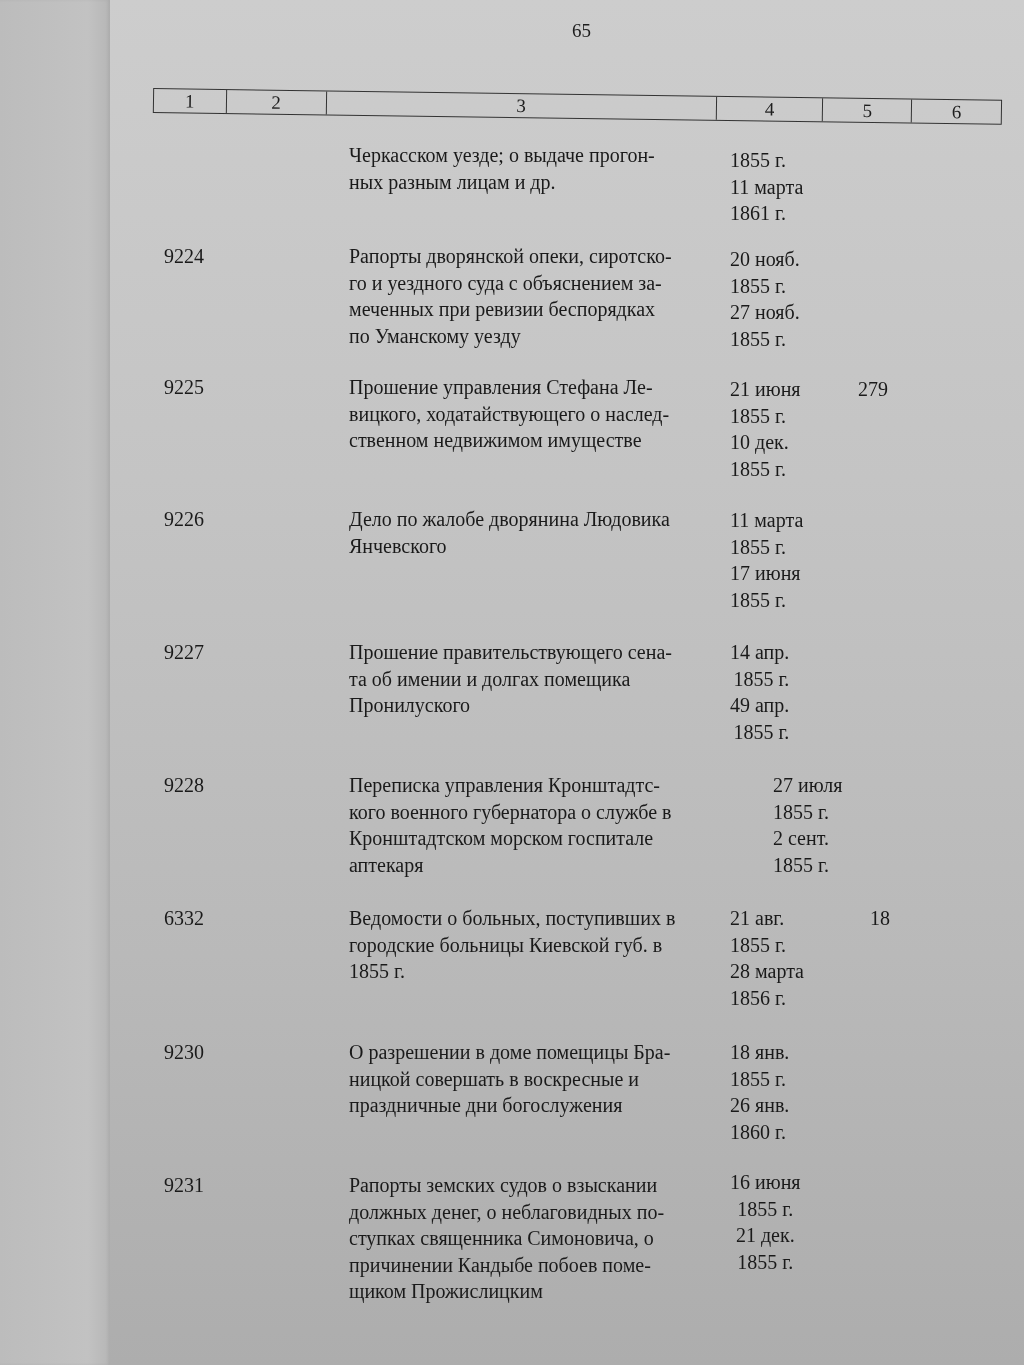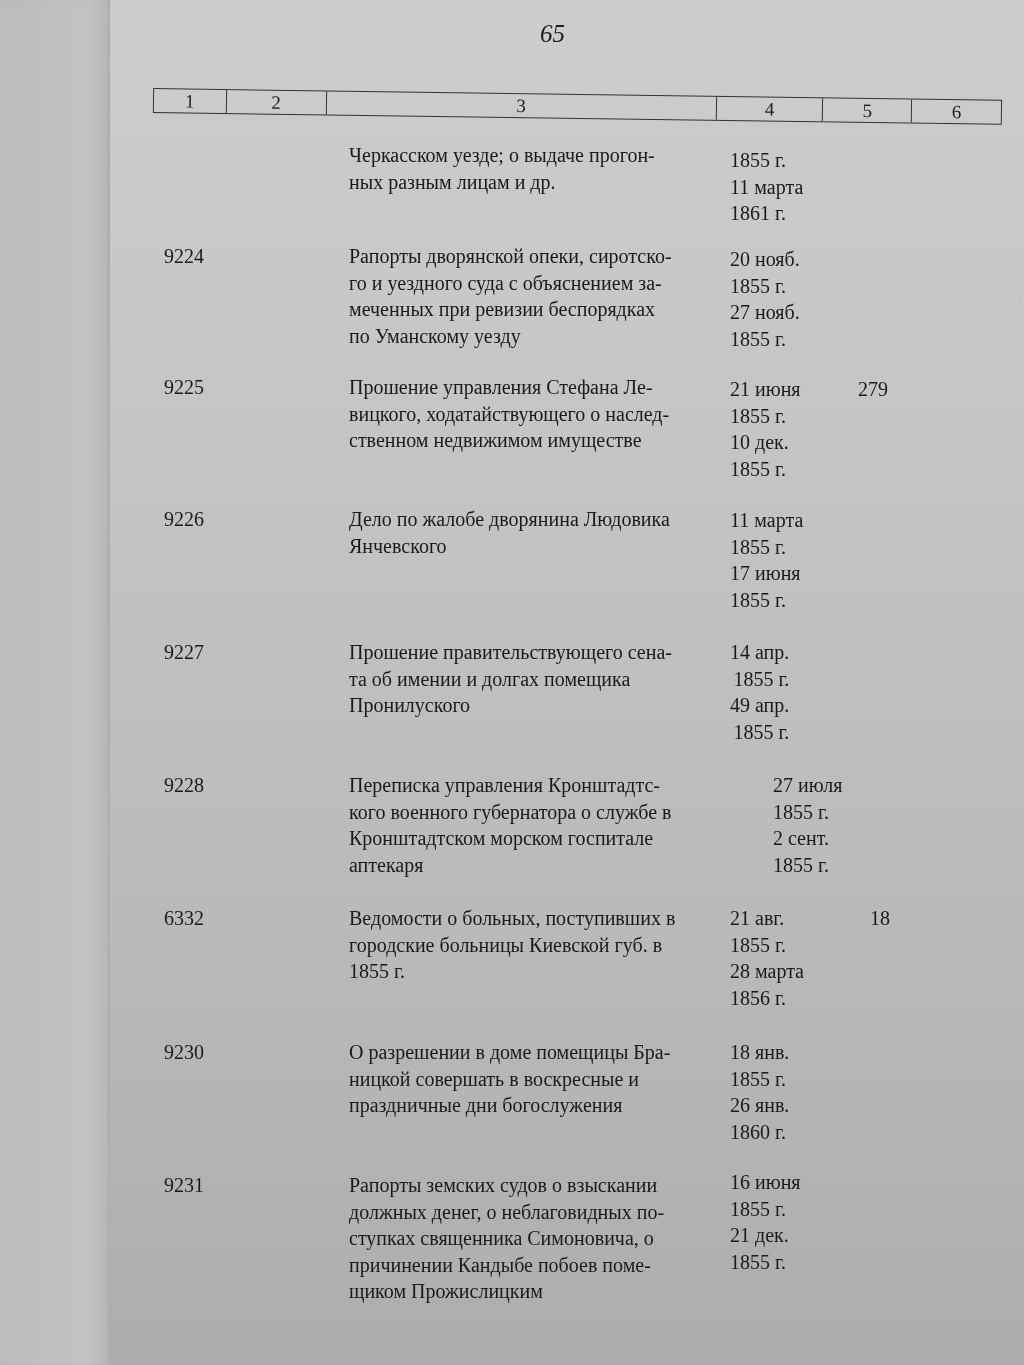--- a/index.html
+++ b/index.html
@@ -19,25 +19,24 @@
       position: absolute;
       left: 0;
       top: 0;
       width: 110px;
       height: 1365px;
       background: linear-gradient(90deg, #bcbcbc 0%, #c2c2c2 80%, #b6b6b6 100%);
       box-shadow: inset -2px 0 3px rgba(0,0,0,0.06);
     }
     .page-number {
       position: absolute;
-      left: 540px;
+      left: 572px;
       top: 20px;
-      font-size: 25px;
+      font-size: 19px;
       color: #1e1e1e;
-      font-style: italic;
     }
     .col-header {
       position: absolute;
       left: 153px;
       top: 88px;
       width: 849px;
       height: 25px;
       border: 1.5px solid #333;
       box-sizing: border-box;
       transform-origin: left center;
@@ -236,20 +235,20 @@
 
 <div class="entry" style="top:1172px;">
   <div class="num">9231</div>
   <div class="desc">
     <div>Рапорты земских судов о взыскании</div>
     <div>должных денег, о неблаговидных по-</div>
     <div>ступках священника Симоновича, о</div>
     <div>причинении Кандыбе побоев поме-</div>
     <div>щиком Прожислицким</div>
   </div>
-  <div class="dates" style="top:-3px;">
+  <div class="dates" style="top:-3px;text-align:center;">
     <div>16 июня</div>
     <div>1855 г.</div>
     <div>21 дек.</div>
     <div>1855 г.</div>
   </div>
   <div class="sheets"></div>
 </div>
 
 </body></html>

